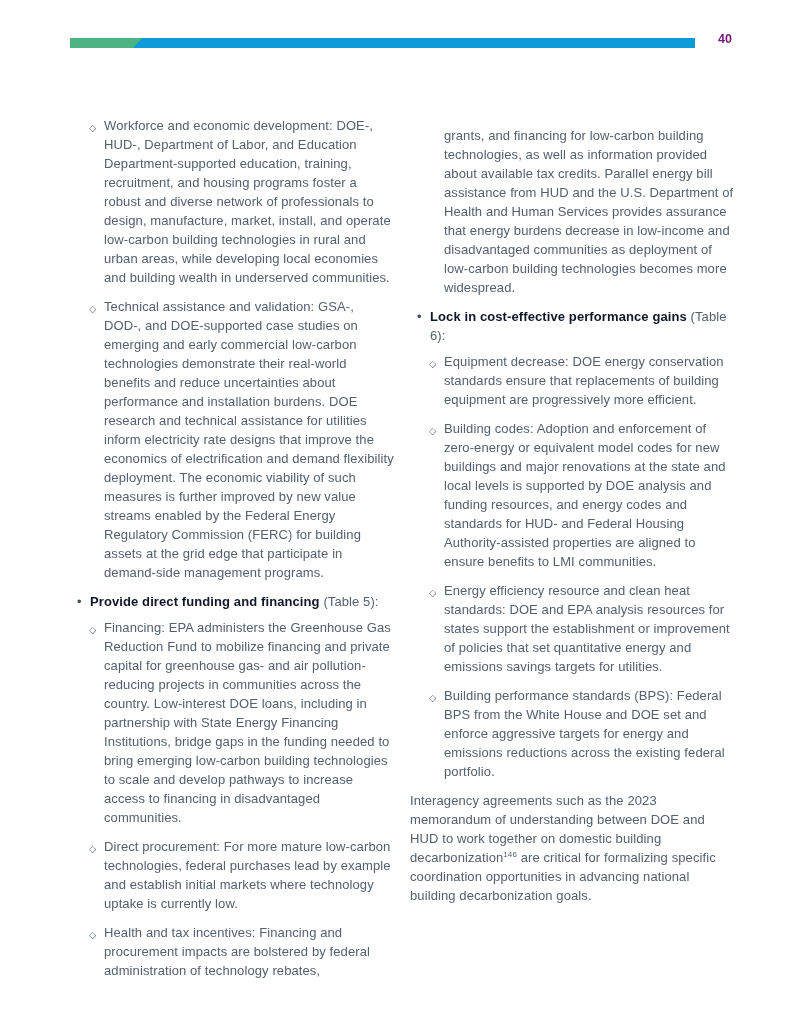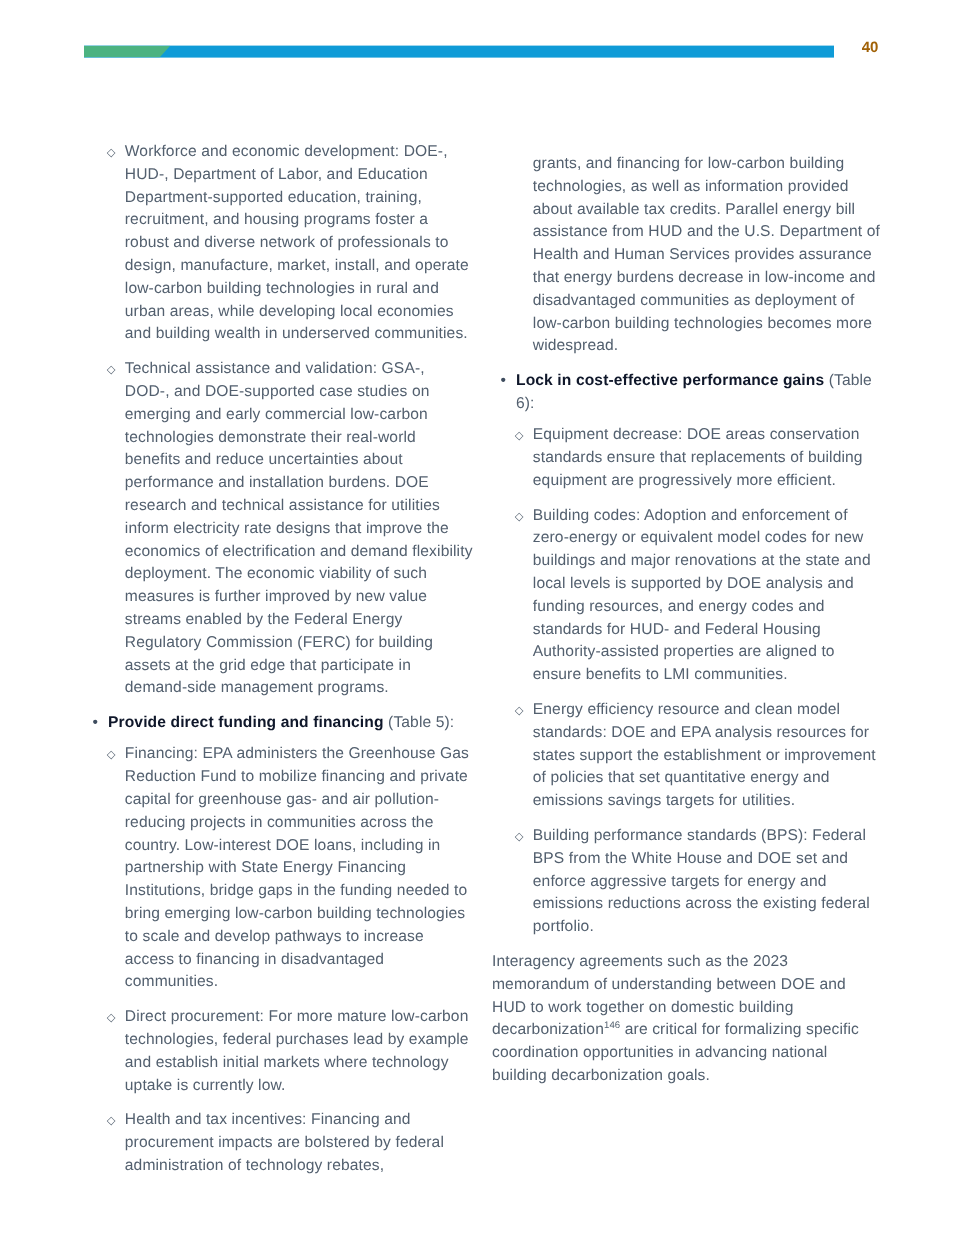--- a/index.html
+++ b/index.html
@@ -18,21 +18,21 @@
     width: 625px; height: 10px;
     background: #0f9bd7;
   }
   .header-bar .green-seg {
     position: absolute; left: 0; top: 0; height: 100%; width: 72px;
     background: #4cb381;
     clip-path: polygon(0 0, 100% 0, calc(100% - 9px) 100%, 0 100%);
   }
   .page-number {
     position: absolute; top: 32px; right: 68px;
-    font-size: 12.5px; font-weight: bold; color: #a16207;
+    font-size: 12.5px; font-weight: bold; color: #701a75;
   }
 
   
   .col {
     position: absolute; top: 116px; width: 324px;
     font-size: 13px; line-height: 19px; letter-spacing: 0.1px;
   }
   .col-left  { left: 70px; }
   .col-right { left: 410px; }
 
@@ -72,18 +72,18 @@
     <div class="li2"><span class="diamond">◇</span><span class="lead">Workforce and economic development</span><span>: DOE-, HUD-, Department of Labor, and Education Department-supported education, training, recruitment, and housing programs foster a robust and diverse network of professionals to design, manufacture, market, install, and operate low-carbon building technologies in rural and urban areas, while developing local economies and building wealth in underserved communities.</span></div>
     <div class="li2"><span class="diamond">◇</span><span class="lead">Technical assistance and validation</span><span>: GSA-, DOD-, and DOE-supported case studies on emerging and early commercial low-carbon technologies demonstrate their real-world benefits and reduce uncertainties about performance and installation burdens. DOE research and technical assistance for utilities inform electricity rate designs that improve the economics of electrification and demand flexibility deployment. The economic viability of such measures is further improved by new value streams enabled by the Federal Energy Regulatory Commission (FERC) for building assets at the grid edge that participate in demand-side management programs.</span></div>
     <div class="li1"><span class="bullet">•</span><span class="bold-label">Provide direct funding and financing</span><span> (Table 5):</span></div>
     <div class="li2"><span class="diamond">◇</span><span class="lead">Financing</span><span>: EPA administers the Greenhouse Gas Reduction Fund to mobilize financing and private capital for greenhouse gas- and air pollution-reducing projects in communities across the country. Low-interest DOE loans, including in partnership with State Energy Financing Institutions, bridge gaps in the funding needed to bring emerging low-carbon building technologies to scale and develop pathways to increase access to financing in disadvantaged communities.</span></div>
     <div class="li2"><span class="diamond">◇</span><span class="lead">Direct procurement</span><span>: For more mature low-carbon technologies, federal purchases lead by example and establish initial markets where technology uptake is currently low.</span></div>
     <div class="li2"><span class="diamond">◇</span><span class="lead">Health and tax incentives</span><span>: Financing and procurement impacts are bolstered by federal administration of technology rebates,</span></div>
   </div>
 <div class="col col-right">
     <div class="cont">grants, and financing for low-carbon building technologies, as well as information provided about available tax credits. Parallel energy bill assistance from HUD and the U.S. Department of Health and Human Services provides assurance that energy burdens decrease in low-income and disadvantaged communities as deployment of low-carbon building technologies becomes more widespread.</div>
     <div class="li1"><span class="bullet">•</span><span class="bold-label">Lock in cost-effective performance gains</span><span> (Table 6):</span></div>
-    <div class="li2"><span class="diamond">◇</span><span class="lead">Equipment decrease</span><span>: DOE areas conservation standards ensure that replacements of building equipment are progressively more efficient.</span></div>
+    <div class="li2"><span class="diamond">◇</span><span class="lead">Equipment decrease</span><span>: DOE energy conservation standards ensure that replacements of building equipment are progressively more efficient.</span></div>
     <div class="li2"><span class="diamond">◇</span><span class="lead">Building codes</span><span>: Adoption and enforcement of zero-energy or equivalent model codes for new buildings and major renovations at the state and local levels is supported by DOE analysis and funding resources, and energy codes and standards for HUD- and Federal Housing Authority-assisted properties are aligned to ensure benefits to LMI communities.</span></div>
-    <div class="li2"><span class="diamond">◇</span><span class="lead">Energy efficiency resource and clean model standards</span><span>: DOE and EPA analysis resources for states support the establishment or improvement of policies that set quantitative energy and emissions savings targets for utilities.</span></div>
+    <div class="li2"><span class="diamond">◇</span><span class="lead">Energy efficiency resource and clean heat standards</span><span>: DOE and EPA analysis resources for states support the establishment or improvement of policies that set quantitative energy and emissions savings targets for utilities.</span></div>
     <div class="li2"><span class="diamond">◇</span><span class="lead">Building performance standards (BPS)</span><span>: Federal BPS from the White House and DOE set and enforce aggressive targets for energy and emissions reductions across the existing federal portfolio.</span></div>
     <div class="flush"><span>Interagency agreements such as the 2023 memorandum of understanding between DOE and HUD to work together on domestic building decarbonization</span><sup>146</sup><span> are critical for formalizing specific coordination opportunities in advancing national building decarbonization goals.</span></div>
   </div>
 
 </body></html>

